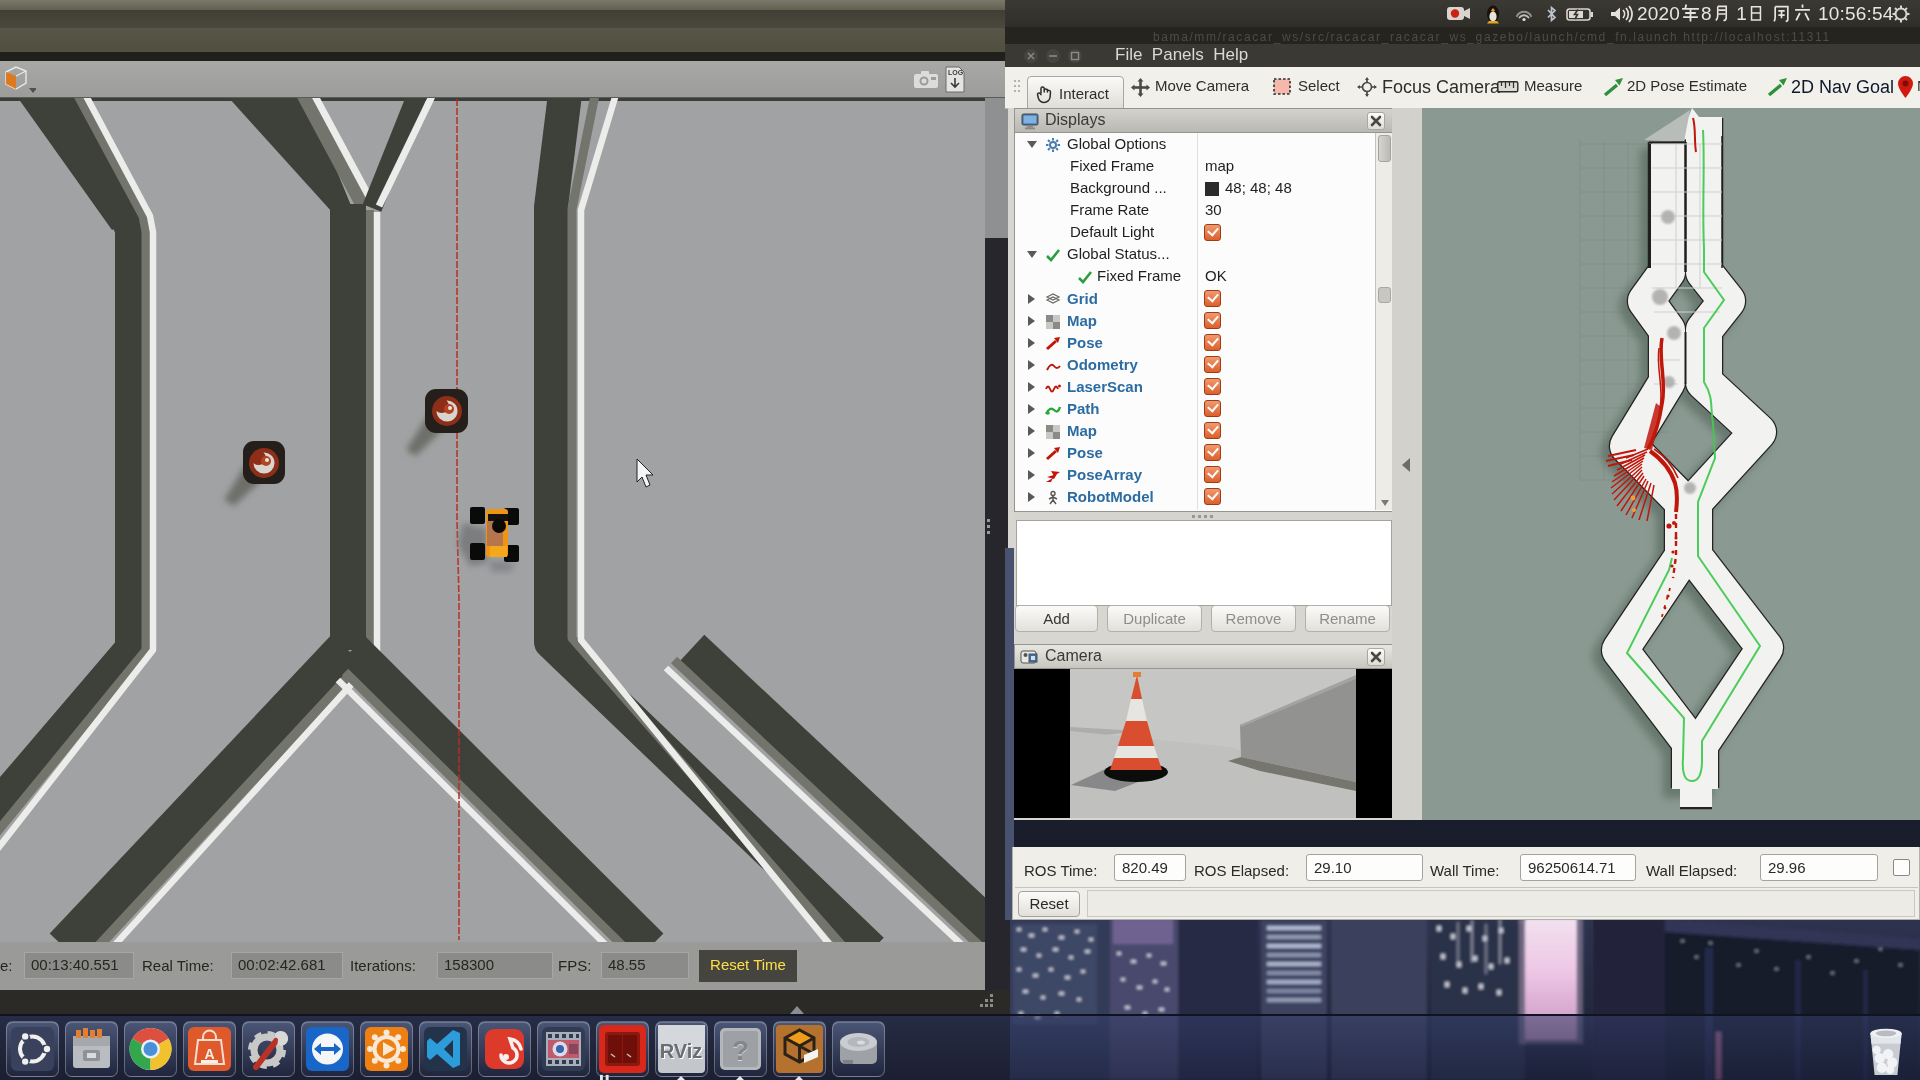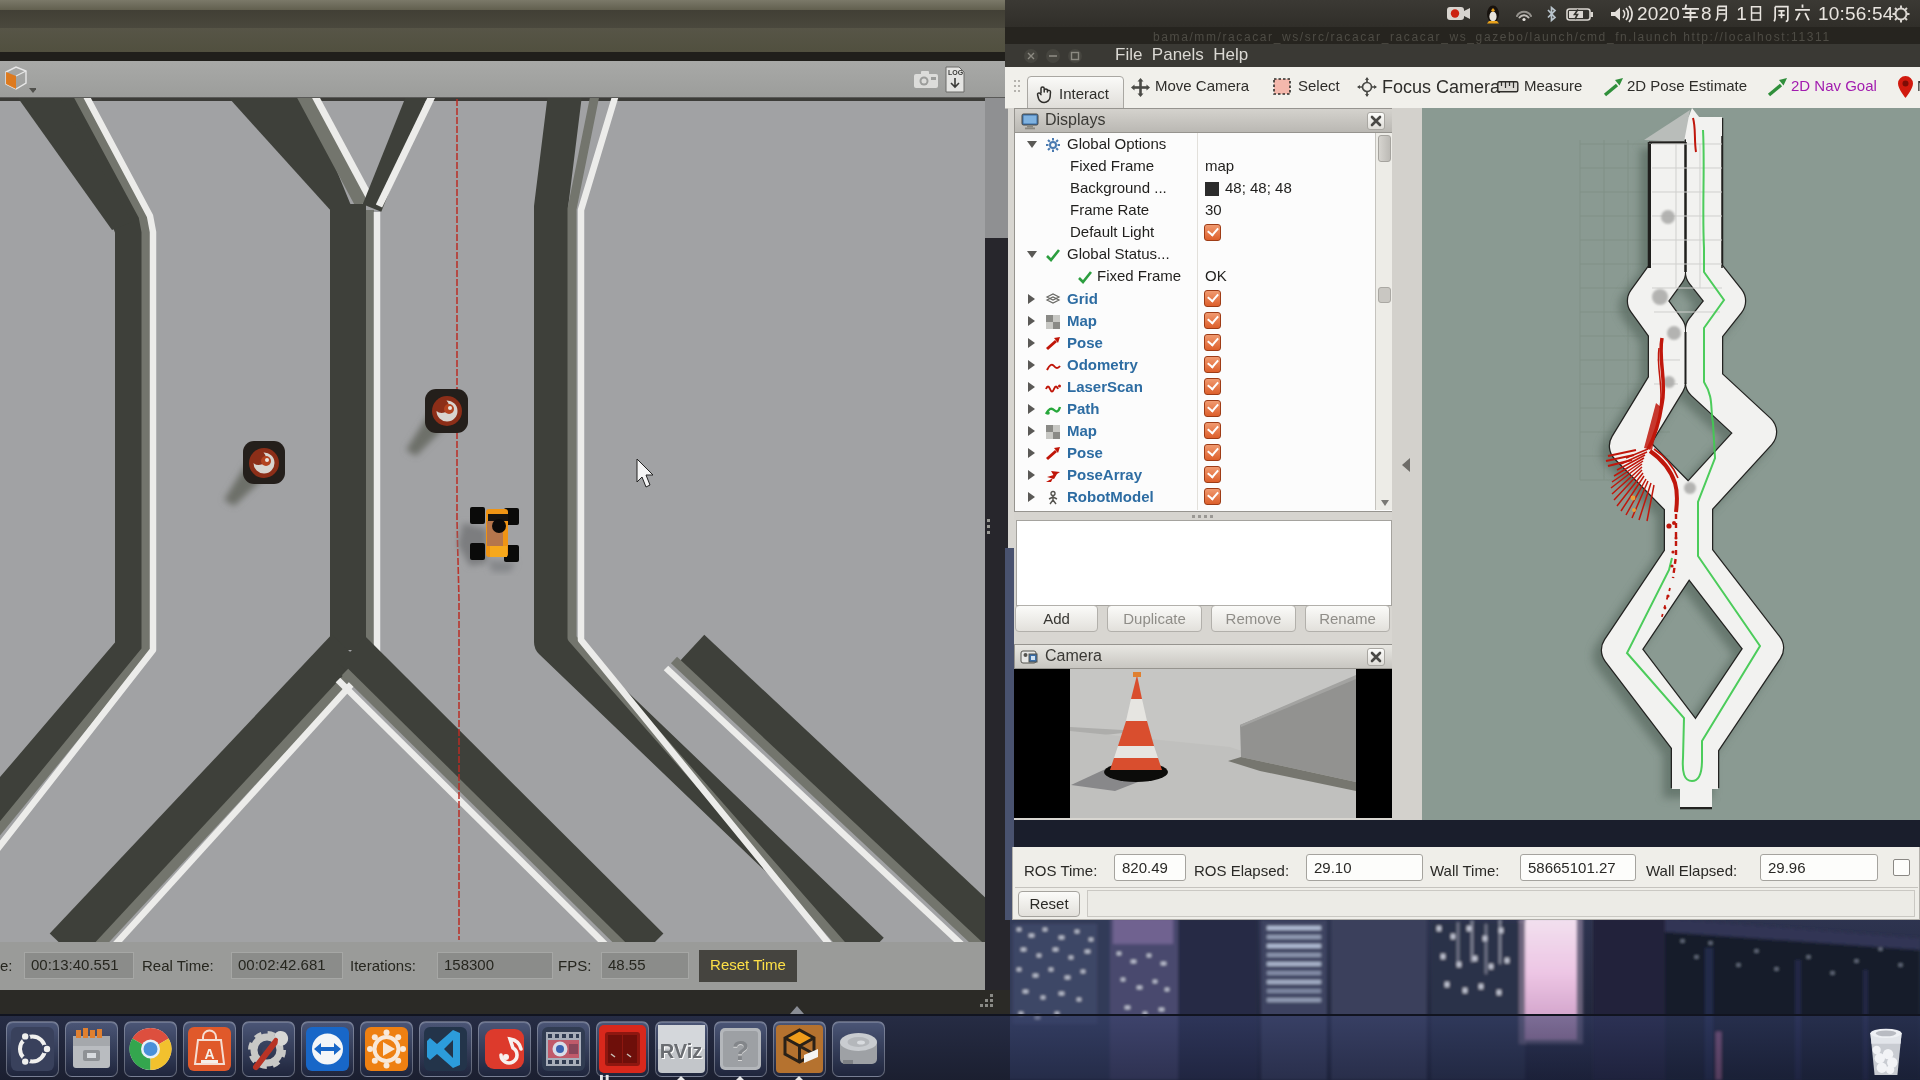--- a/index.html
+++ b/index.html
@@ -409,21 +409,21 @@
       <div class="abs lbl" style="left:519px;top:10px;font-size:15px;color:#2e2d2a;">Measure</div>
       <svg class="abs" style="left:598px;top:11px" width="20" height="19" viewBox="0 0 20 19">
         <path d="M2 17 L14 7" stroke="#2f8f3a" stroke-width="3.4"></path>
           <polygon points="12,2 20,0 16.5,7.5" fill="#2f8f3a"></polygon>
       </svg>
       <div class="abs lbl" style="left:622px;top:10px;font-size:15px;color:#2e2d2a;">2D Pose Estimate</div>
       <svg class="abs" style="left:762px;top:11px" width="20" height="19" viewBox="0 0 20 19">
         <path d="M2 17 L14 7" stroke="#2f8f3a" stroke-width="3.4"></path>
           <polygon points="12,2 20,0 16.5,7.5" fill="#2f8f3a"></polygon>
       </svg>
-      <div class="abs lbl" style="left:786px;top:10px;font-size:15px;color:#a21caf;">2D Nav Goal</div>
+      <div class="abs lbl" style="left:786px;top:10px;font-size:18px;color:#0f172a;">2D Nav Goal</div>
       <svg class="abs" style="left:892px;top:8px" width="17" height="24" viewBox="0 0 17 24">
         <path d="M8.5 1 a7.5 7.5 0 0 1 7.5 7.5 c0 5.5 -7.5 14.5 -7.5 14.5 s-7.5 -9 -7.5 -14.5 A7.5 7.5 0 0 1 8.5 1 Z" fill="#d11a0e"></path>
         <circle cx="8.5" cy="8.5" r="3" fill="#7d0d06"></circle>
       </svg>
       <div class="abs lbl" style="left:912px;top:10px;font-size:15px;color:#2e2d2a;">N</div>
     </div>
     <div class="abs" style="left:3px;top:108px;width:386px;height:712px;background:#d8d6d1;"></div>
     <div class="abs" style="left:0px;top:548px;width:9px;height:372px;background:#49526f;"></div>
 
     <div class="abs" id="displays" style="left:9px;top:108px;width:380px;height:532px;">
@@ -745,21 +745,21 @@
       </svg>
     </div>
 
     <div class="abs" id="timepanel" style="left:0px;top:820px;width:915px;height:100px;">
       <div class="abs" style="left:7px;top:27px;width:908px;height:73px;background:#efeee9;border:1px solid #b2b0ab;border-top:none;box-sizing:border-box;font-size:15px;color:#2a2926;">
         <div class="abs lbl" style="left:11px;top:15px;">ROS Time:</div>
         <div class="abs tfield" style="left:101px;top:7px;width:72px;">820.49</div>
         <div class="abs lbl" style="left:181px;top:15px;">ROS Elapsed:</div>
         <div class="abs tfield" style="left:293px;top:7px;width:117px;">29.10</div>
         <div class="abs lbl" style="left:417px;top:15px;">Wall Time:</div>
-        <div class="abs tfield" style="left:507px;top:7px;width:116px;">58665101.27</div>
+        <div class="abs tfield" style="left:507px;top:7px;width:116px;">96250614.71</div>
         <div class="abs lbl" style="left:633px;top:15px;">Wall Elapsed:</div>
         <div class="abs tfield" style="left:747px;top:7px;width:118px;">29.96</div>
         <div class="abs" style="left:880px;top:12px;width:15px;height:15px;background:#fdfdfb;border:1px solid #8a8884;border-radius:2px;"></div>
         <div class="abs" style="left:2px;top:40px;width:903px;height:31px;border-top:1px solid #c5c3be;">
           <div class="abs" style="left:3px;top:3px;width:62px;height:26px;background:linear-gradient(#fbfbf9,#e2e0db);border:1px solid #a5a39e;border-radius:4px;box-sizing:border-box;text-align:center;padding-top:3px;">Reset</div>
           <div class="abs" style="left:72px;top:2px;width:828px;height:27px;background:#ecebe6;border:1px solid #cac8c3;box-sizing:border-box;"></div>
         </div>
       </div>
     </div>
   </div>

